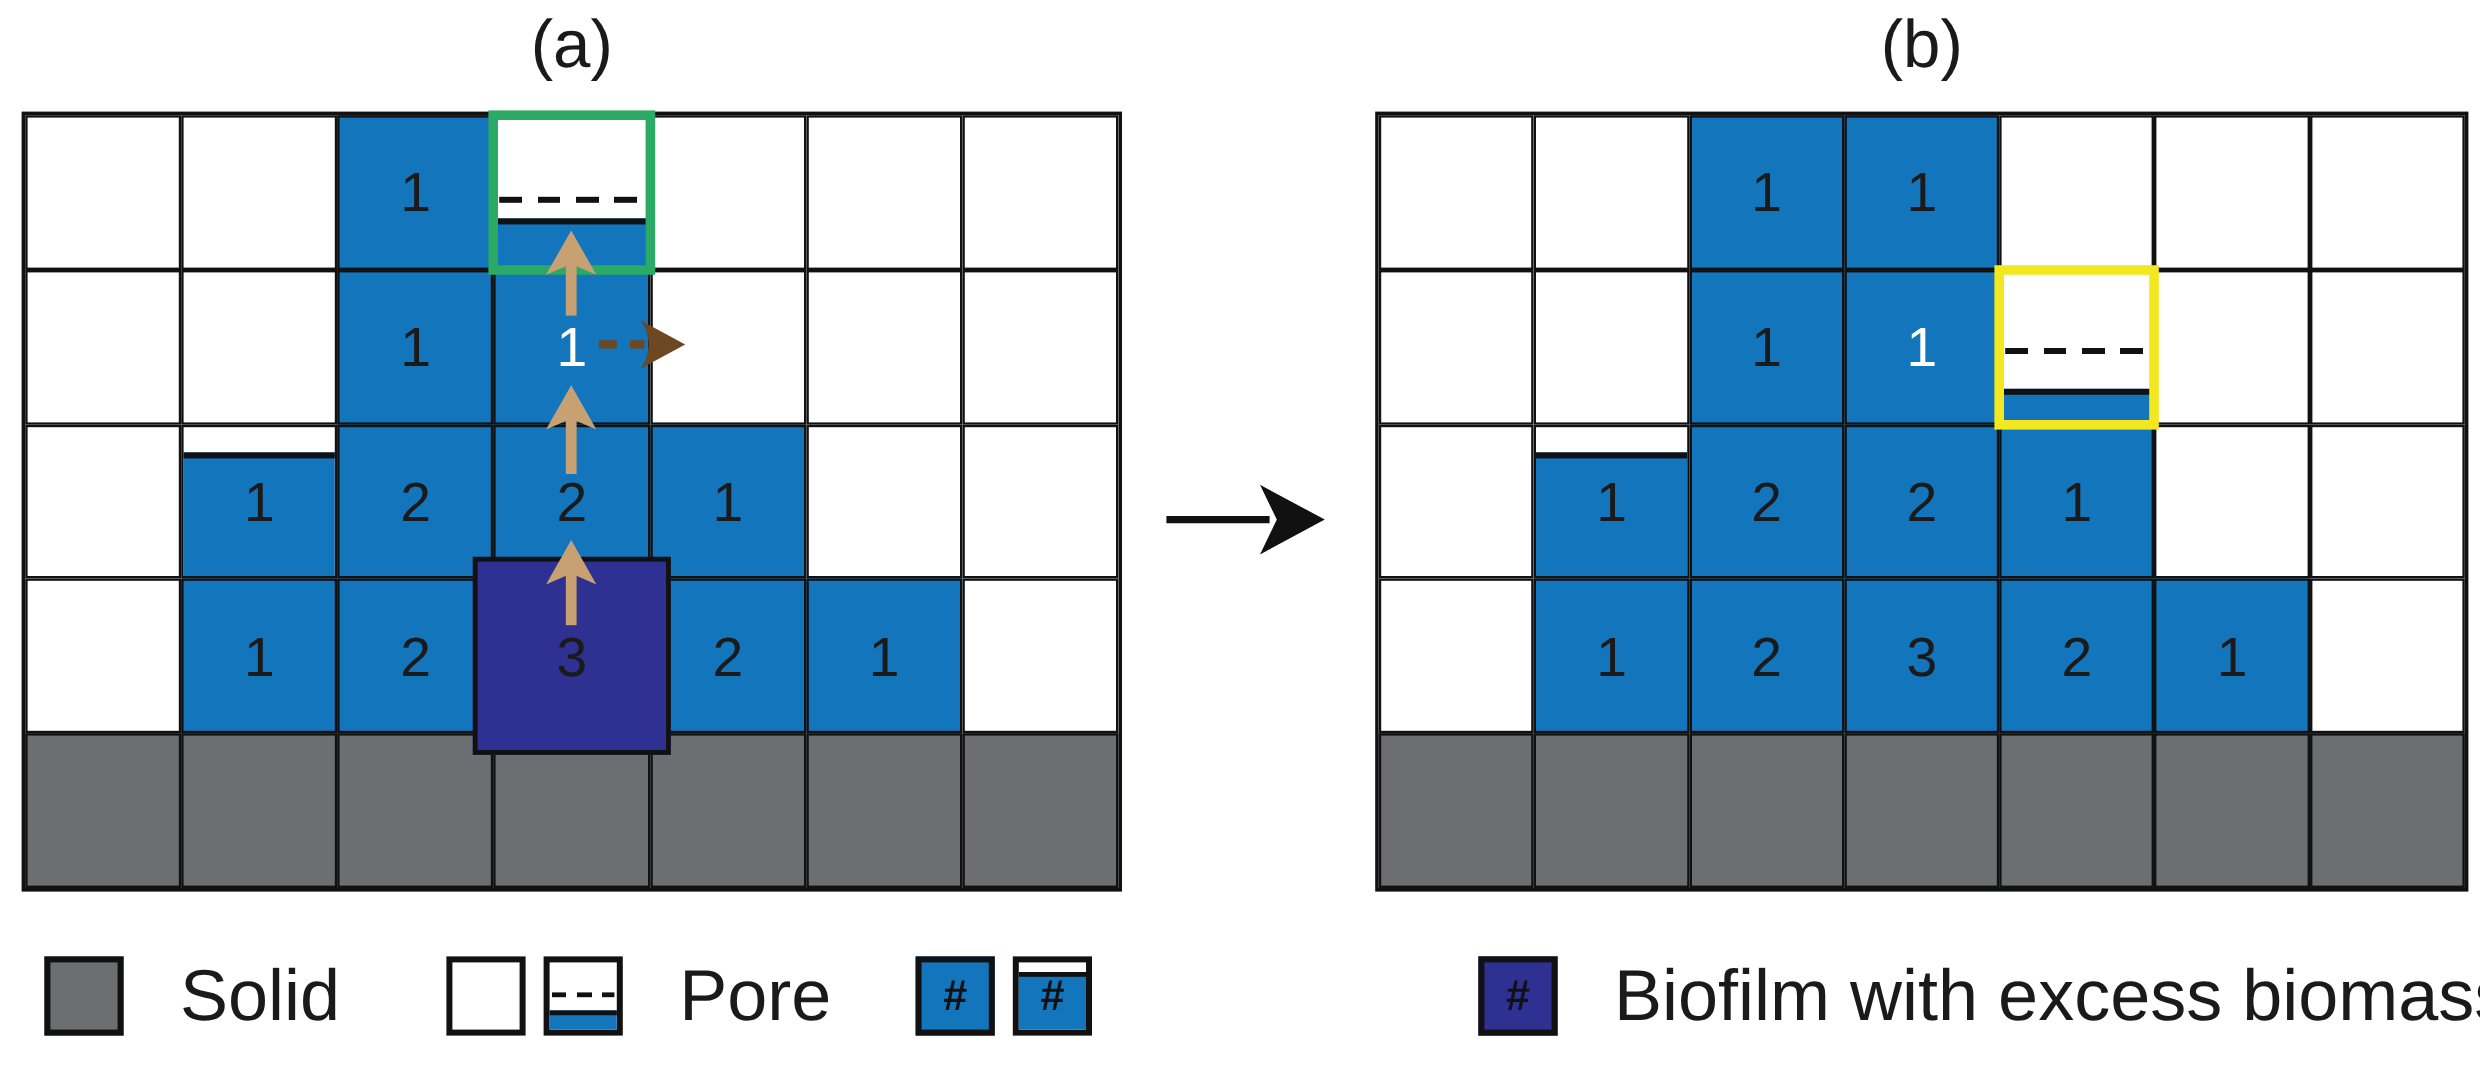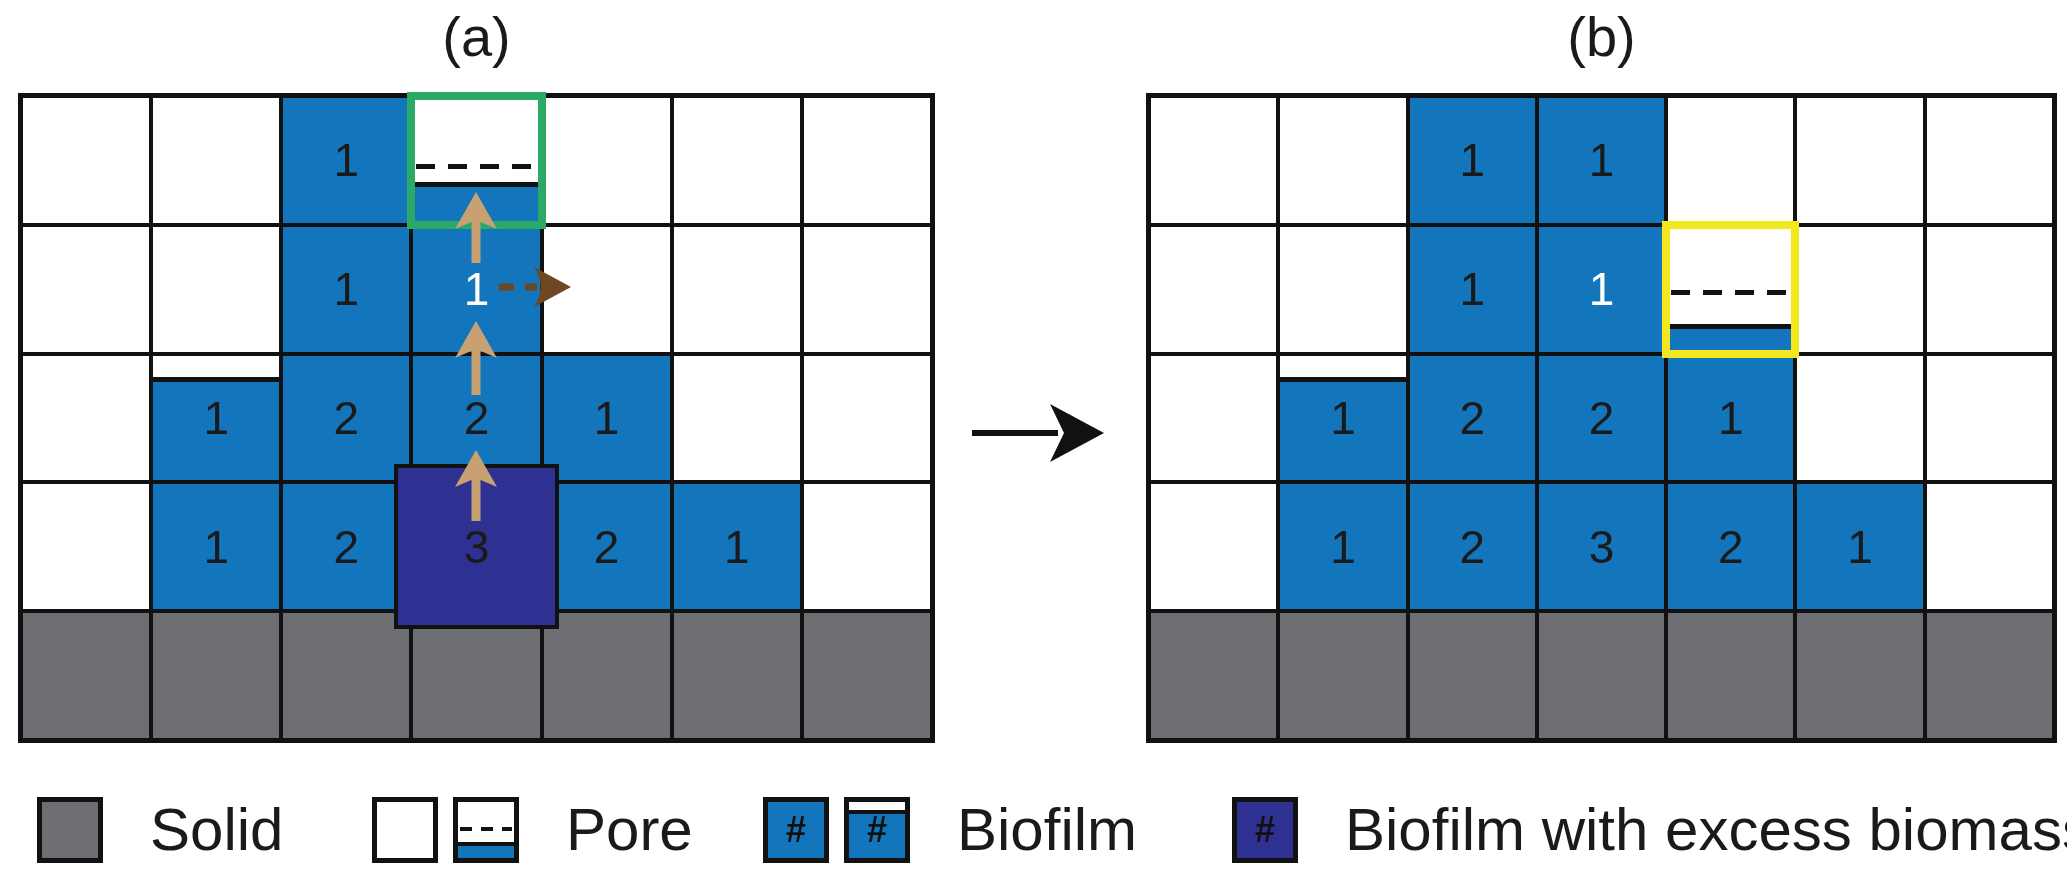--- a/index.html
+++ b/index.html
@@ -251,21 +251,20 @@
     <div class="lg-group" id="lg-biofilm">
       <div class="lg-icons">
           <div class="lg-box biofilm-full">
             <span class="lg-hash">#</span>
           </div>
           <div class="lg-box biofilm-near">
             <div class="lg-strip"></div>
             <span class="lg-hash">#</span>
           </div>
         </div>
-      <div class="lg-label">Biofilm</div>
     </div>
     <div class="lg-group" id="lg-excess">
       <div class="lg-icons">
           <div class="lg-box biofilm-excess">
             <span class="lg-hash">#</span>
           </div>
         </div>
       <div class="lg-label">Biofilm with excess biomass</div>
     </div>
   </div>

